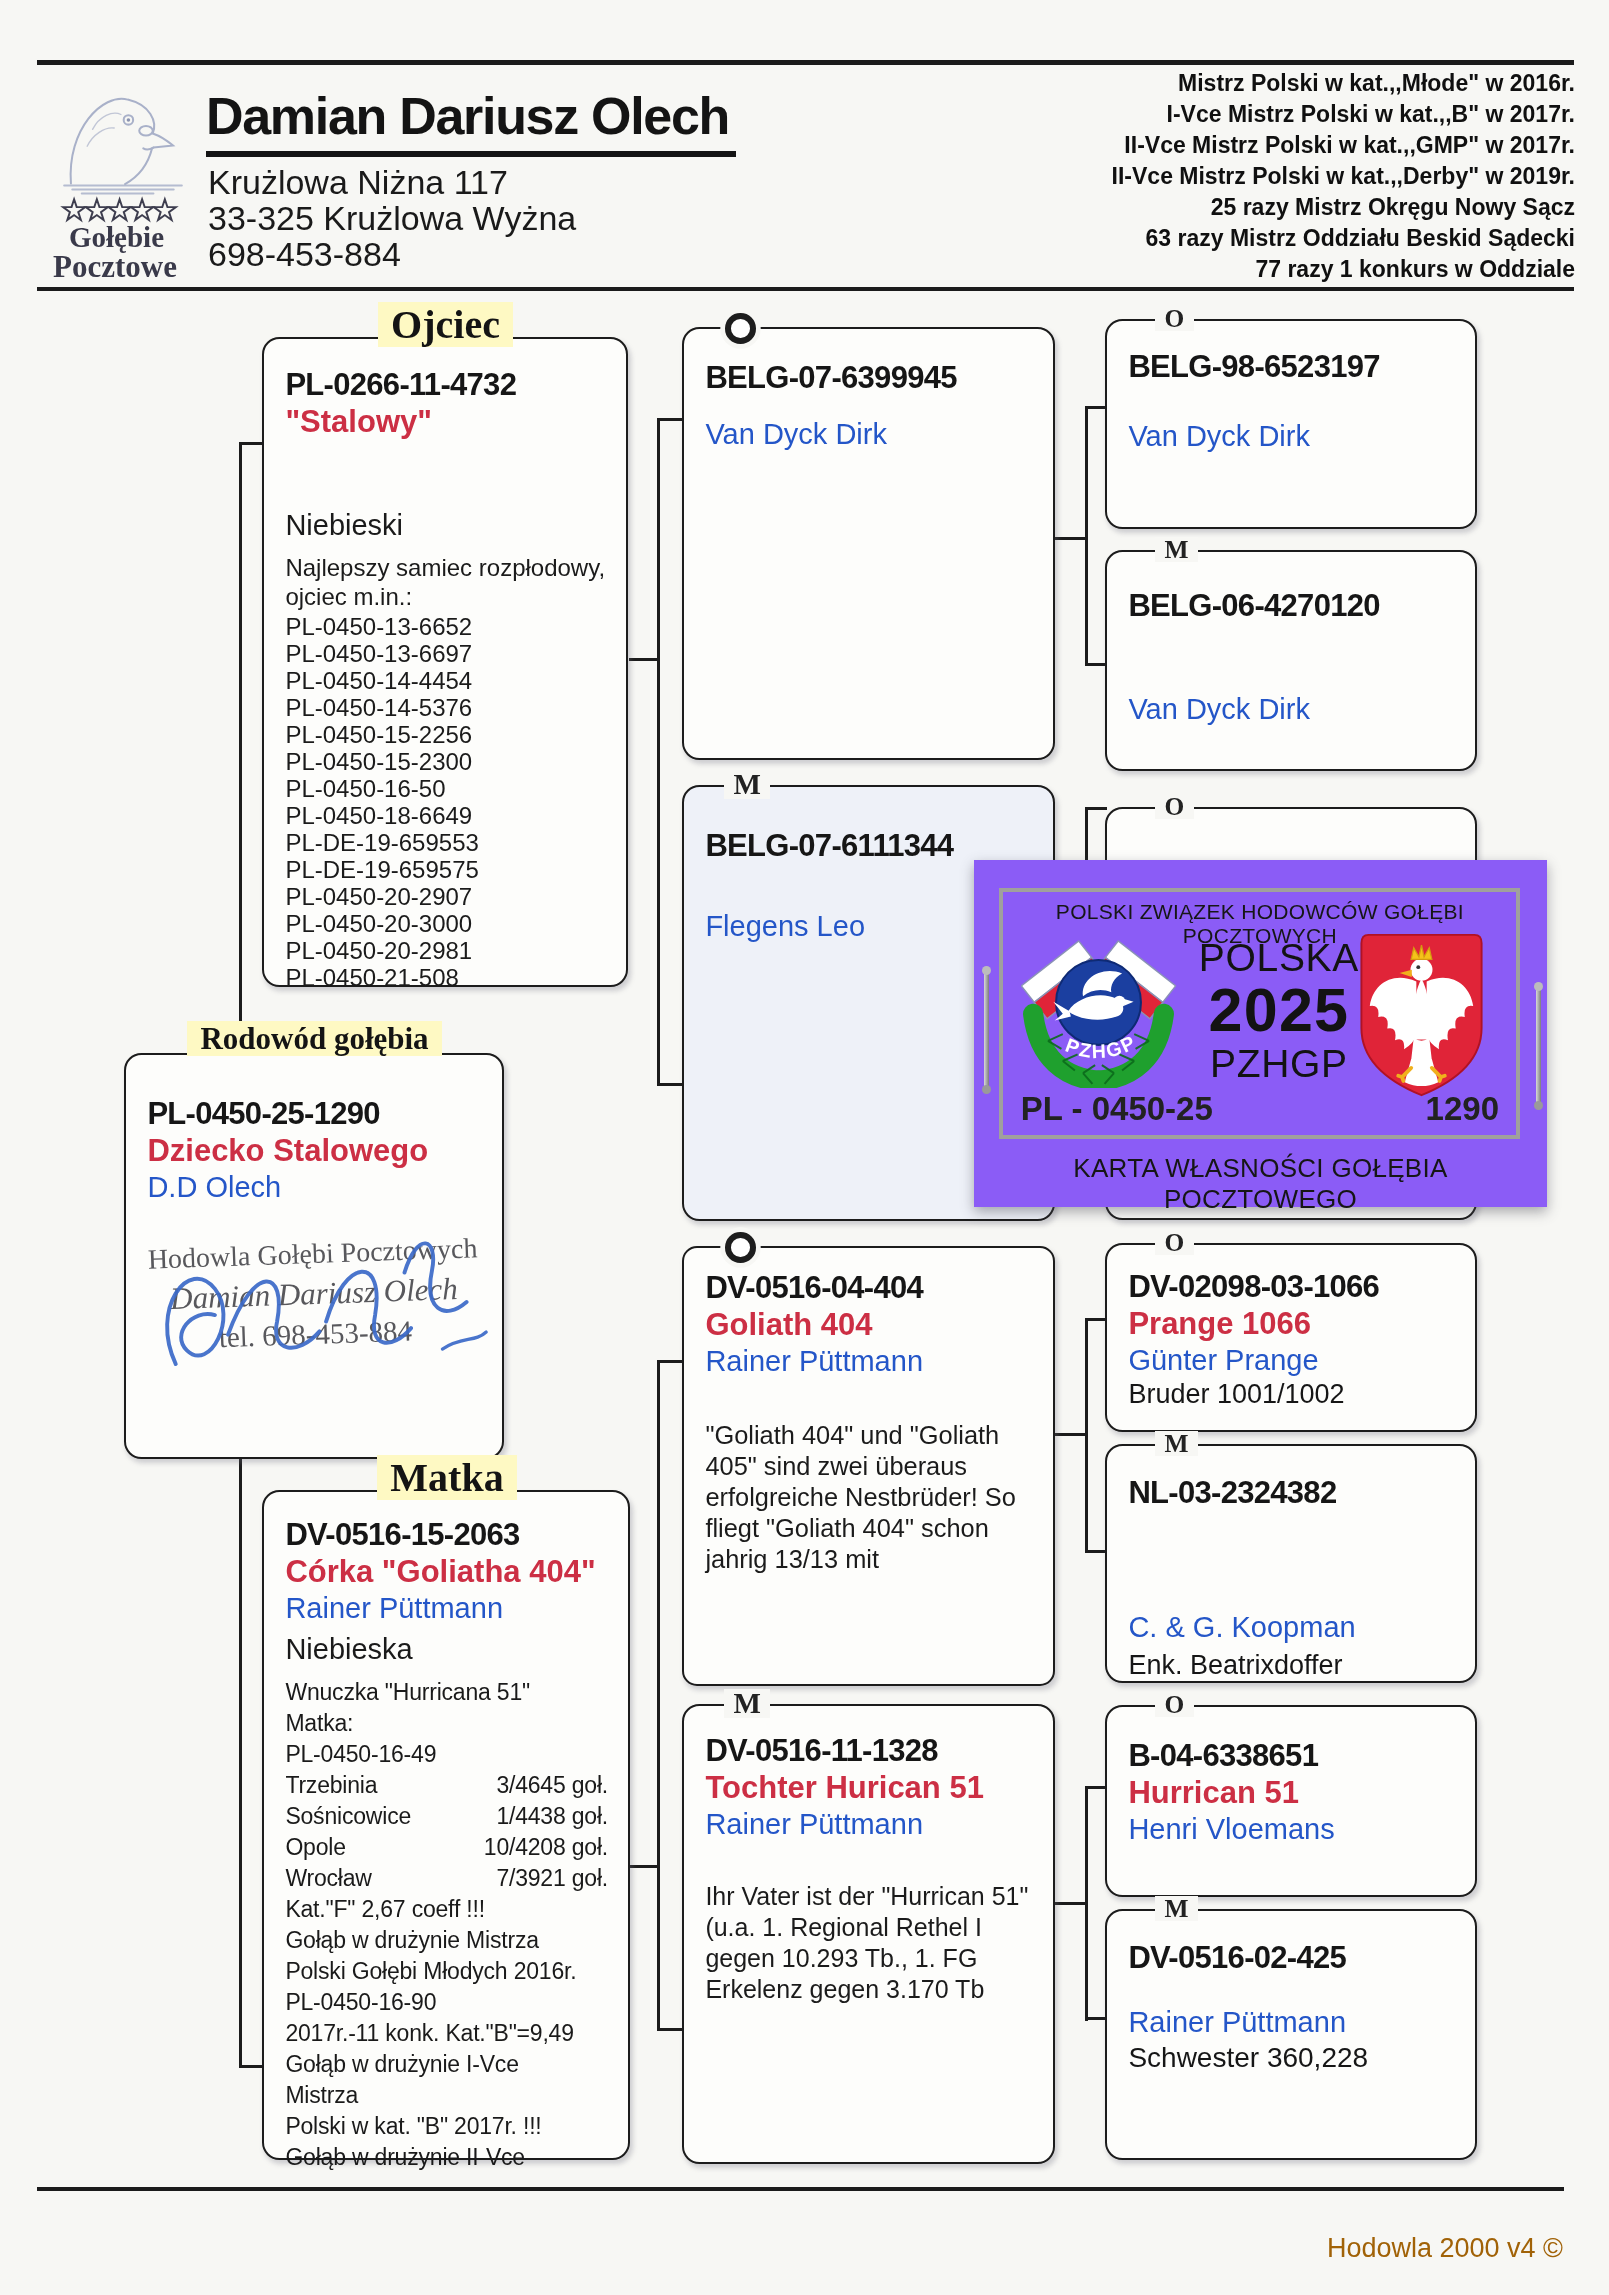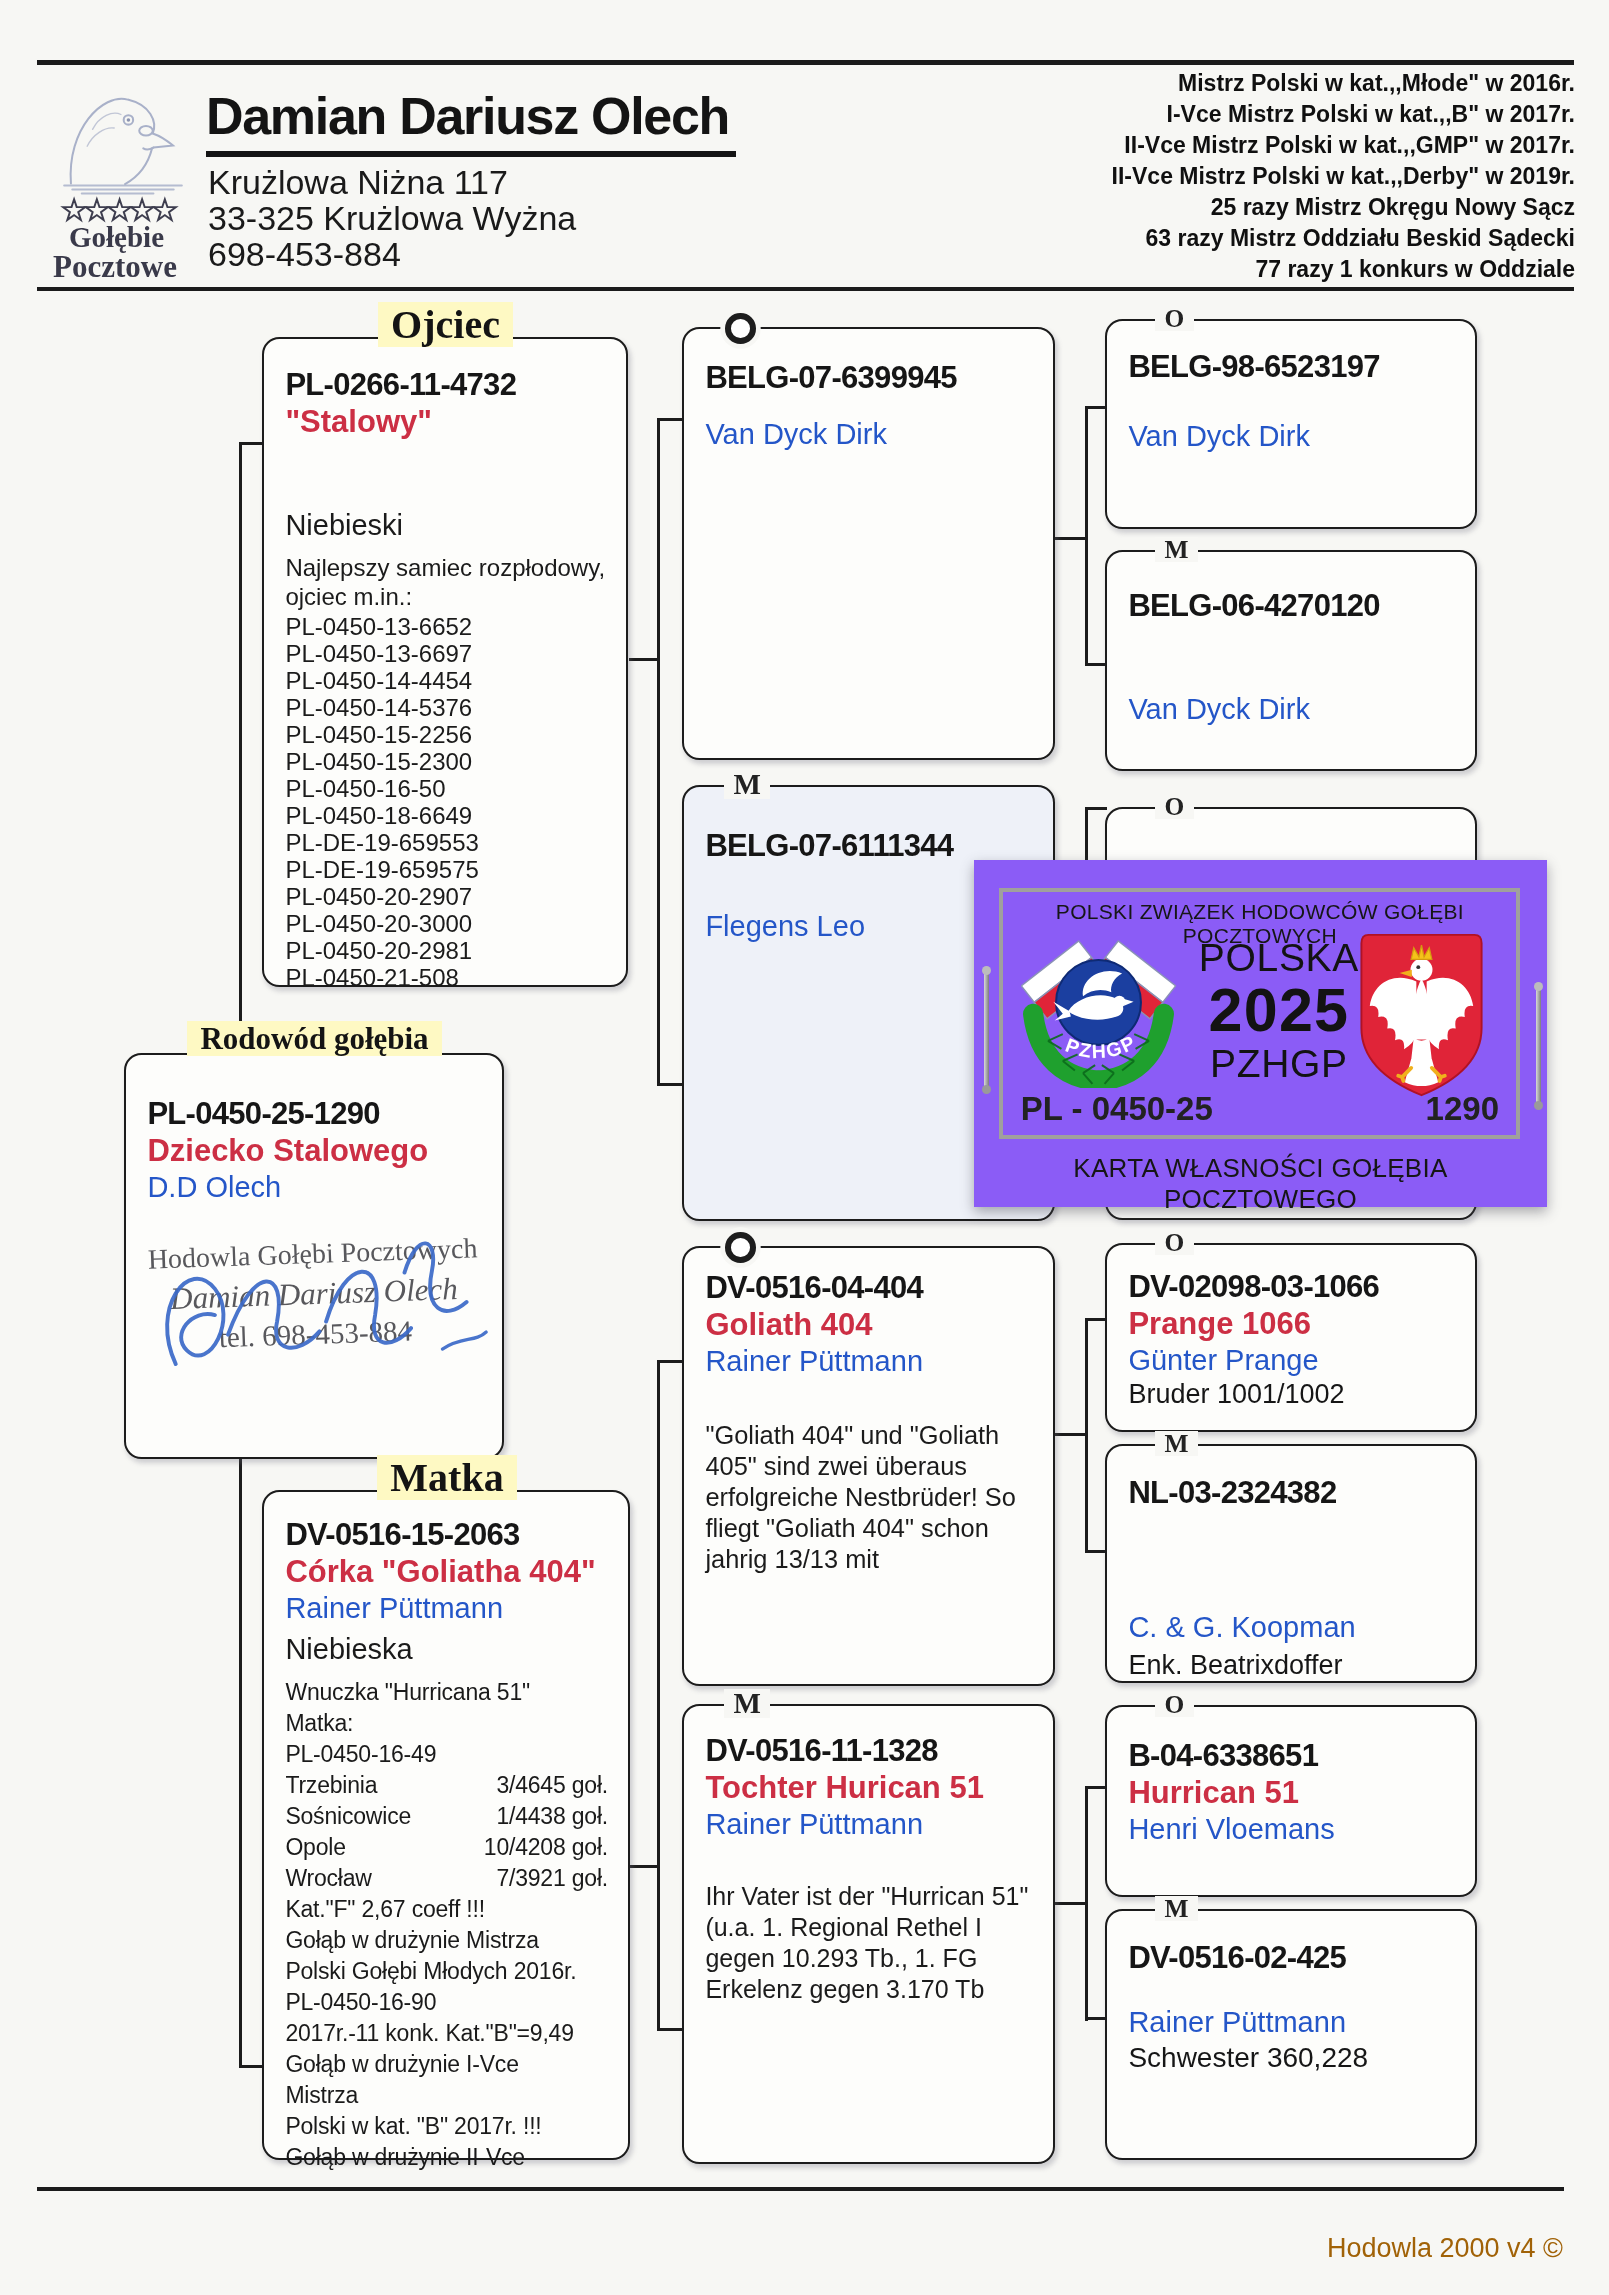--- a/index.html
+++ b/index.html
@@ -278,21 +278,21 @@
   </div>
 
   <div class="bx tint" id="box-fm" style="left:682px;top:785px;width:369px;height:432px;">
     <span class="tag letter">M</span>
     <div class="bx-inner">
       <div class="ring">BELG-07-6111344</div>
       <div class="nm-blue">Flegens Leo</div>
     </div>
   </div>
 
-  <div class="bx" id="box-mf" style="left:682px;top:1246px;width:369px;height:436px;">
+  <div class="bx" id="box-mf" style="left:682px;top:1246px;width:369px;height:436px;border-radius:15px;">
     <span class="tag donut"></span>
     <div class="bx-inner">
       <div class="ring">DV-0516-04-404</div>
       <div class="nm-red">Goliath 404</div>
       <div class="nm-blue">Rainer Püttmann</div>
       <div class="note">"Goliath 404" und "Goliath 405" sind zwei überaus erfolgreiche Nestbrüder!  So fliegt "Goliath 404" schon jahrig 13/13 mit</div>
     </div>
   </div>
 
   <div class="bx" id="box-mm" style="left:682px;top:1704px;width:369px;height:456px;">

